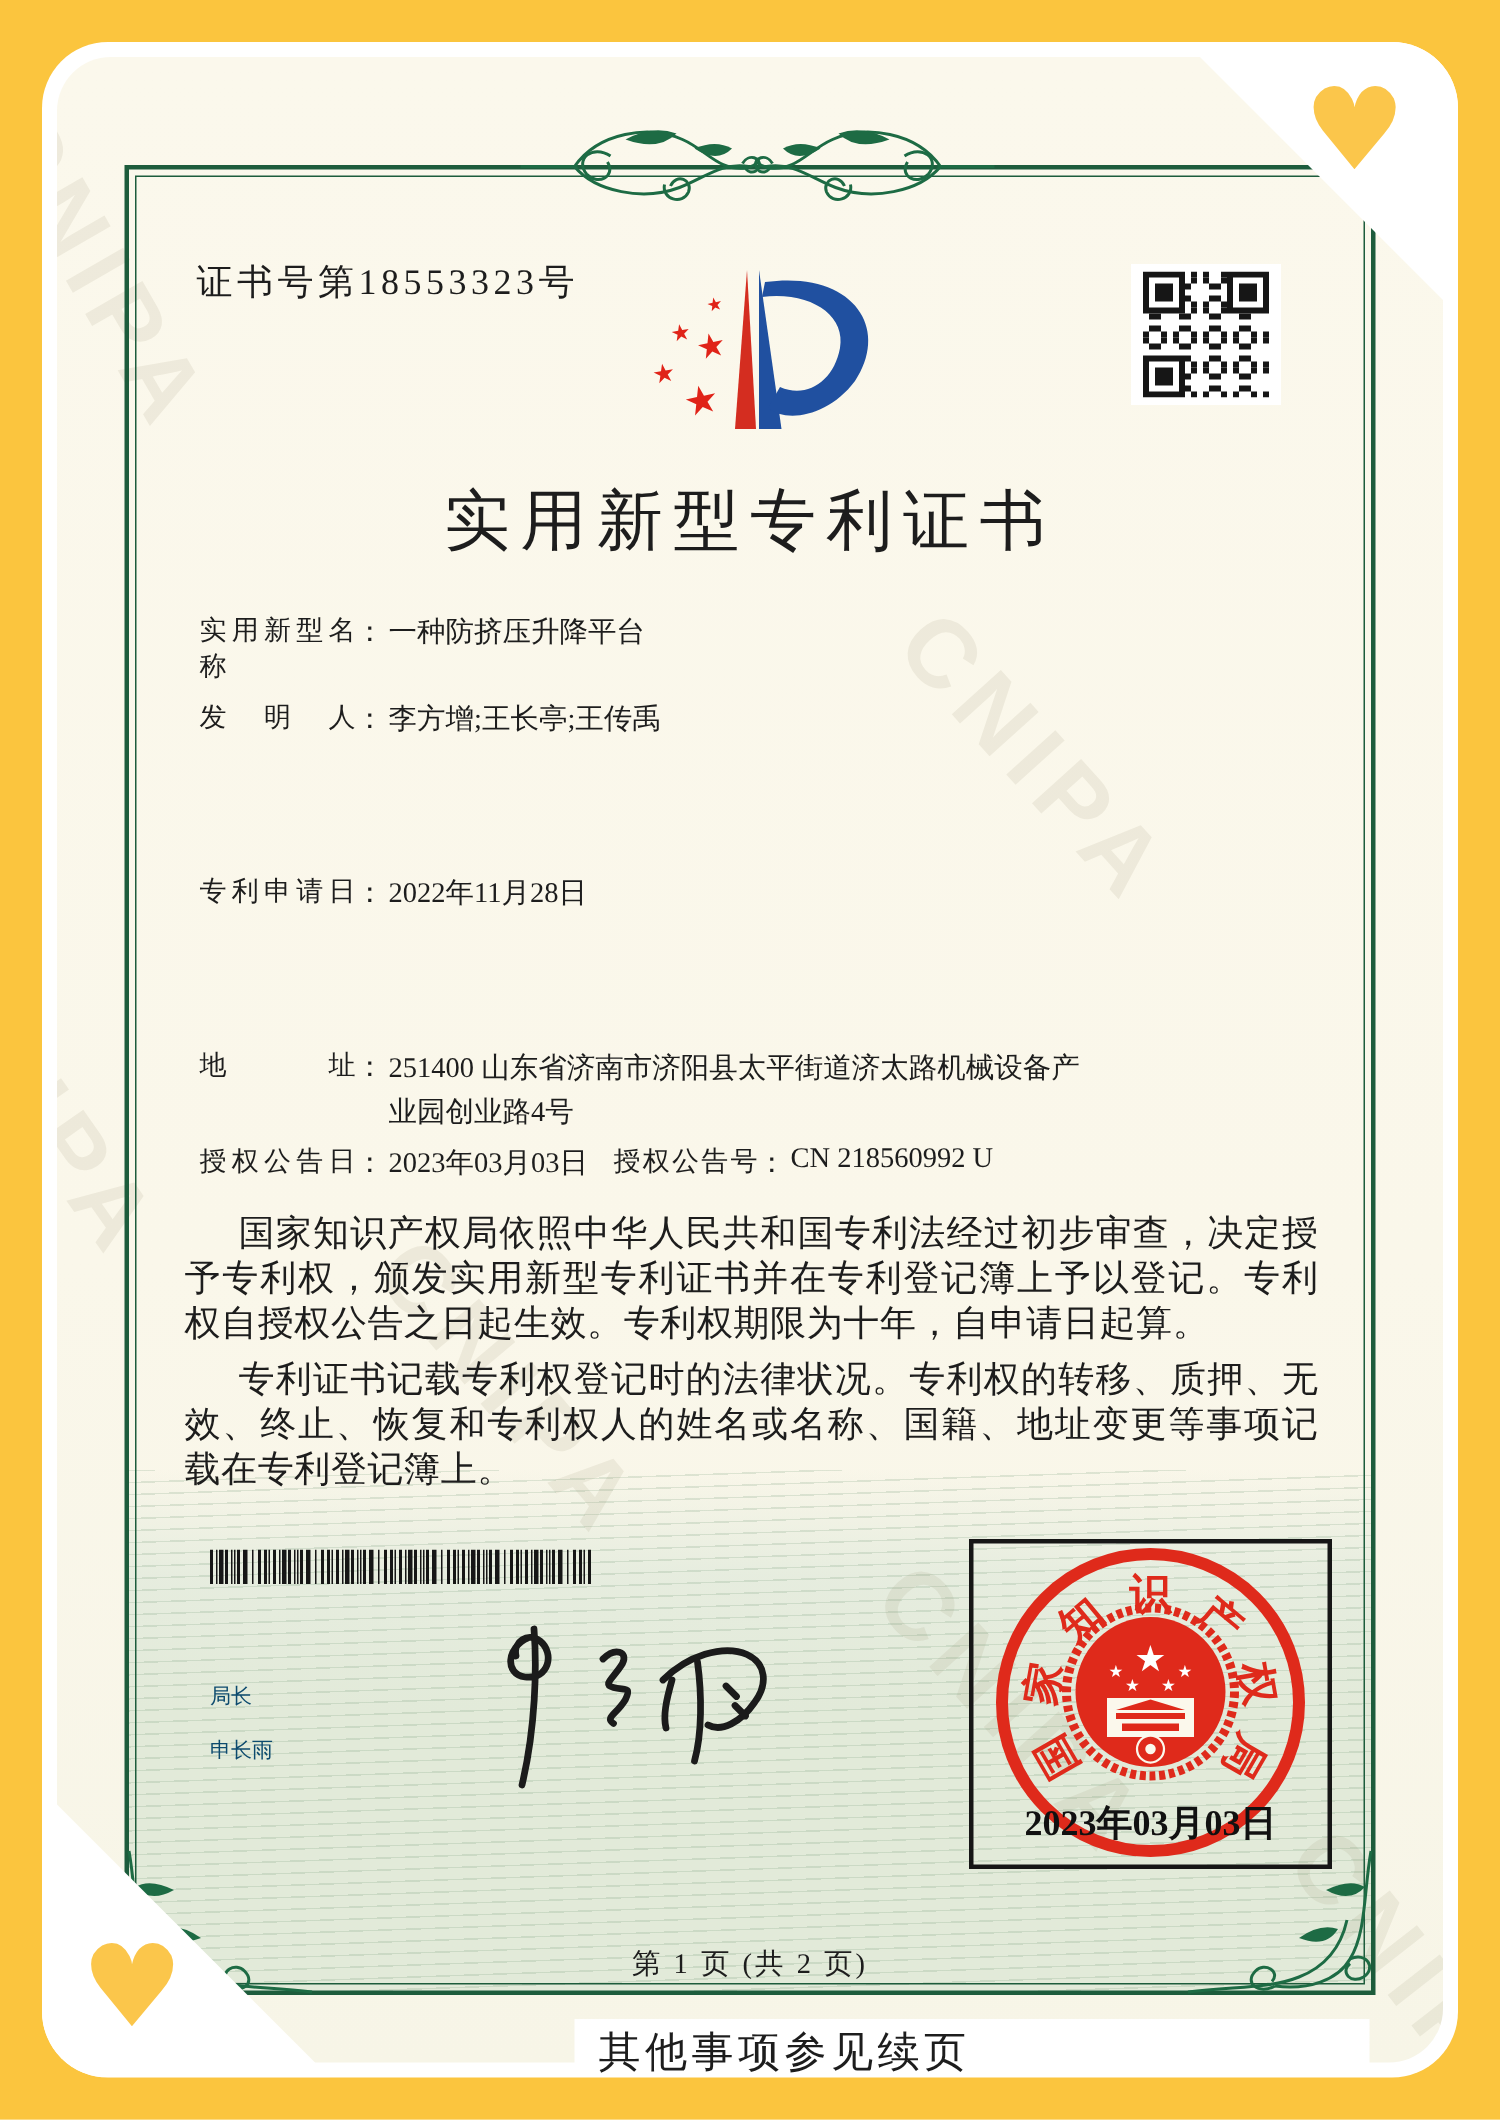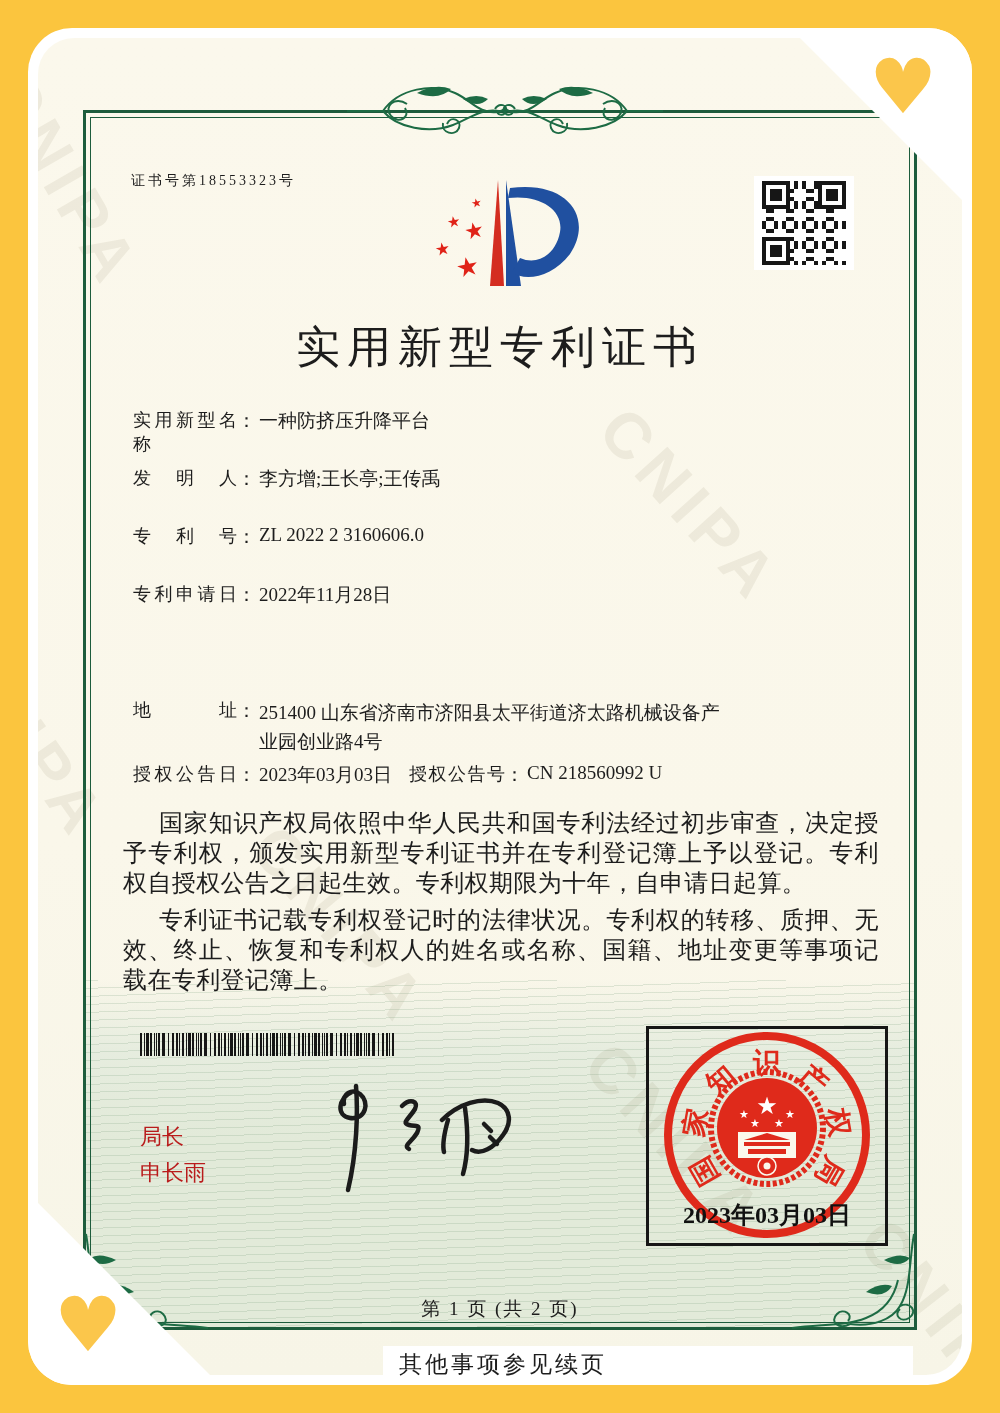--- a/index.html
+++ b/index.html
@@ -25,49 +25,49 @@
 
   
   .frame-outer{position:absolute;left:83px;top:110px;width:834px;height:1220px;
         border:3px solid #1D5C3C;box-sizing:border-box;z-index:10;}
   .frame-inner{position:absolute;left:90px;top:117px;width:820px;height:1206px;
         border:1.5px solid #1D5C3C;box-sizing:border-box;z-index:10;}
   .orn{position:absolute;z-index:11;}
 
   
   .content{position:absolute;inset:0;z-index:20;}
-  .cert-no{position:absolute;left:131px;top:172px;font-size:14px;letter-spacing:3px;}
+  .cert-no{position:absolute;left:131px;top:172px;font-size:24px;letter-spacing:3px;}
   .title{position:absolute;left:0;top:318px;width:1000px;text-align:center;
          font-size:44px;font-weight:normal;letter-spacing:7px;}
   .qr-box{position:absolute;left:754px;top:176px;width:100px;height:94px;background:#ffffff;}
   .logo{position:absolute;left:418px;top:168px;}
 
   .frow{position:absolute;left:133px;width:720px;font-size:19px;}
   .flabel{display:inline-block;width:104px;font-size:18px;text-align:justify;text-align-last:justify;vertical-align:top;}
   .fcolon{display:inline-block;width:22px;vertical-align:top;}
   .fvalue{display:inline-block;vertical-align:top;}
   .addr .fvalue{width:470px;line-height:29px;}
   .pair2{position:absolute;left:276px;top:0;}
   .pair2 .flabel{width:96px;}
 
   .paras{position:absolute;left:123px;top:808px;width:756px;}
   .paras p{margin:0 0 7px 0;font-size:24px;line-height:30px;text-indent:36px;
            text-align:justify;letter-spacing:0.4px;}
 
   .director{position:absolute;left:140px;font-family:"Liberation Sans","DejaVu Sans",sans-serif;
-            font-size:22px;color:#b91c1c;}
+            font-size:14px;color:#0c4a6e;}
   .sig{position:absolute;left:300px;top:1080px;}
 
   .seal-box{position:absolute;left:646px;top:1026px;width:242px;height:220px;
             border:3px solid #161616;box-sizing:border-box;}
   .seal-svg{position:absolute;left:660px;top:1028px;}
 
   .page-info{position:absolute;left:83px;top:1296px;width:834px;text-align:center;font-size:19px;letter-spacing:2px;}
   .note-band{position:absolute;left:383px;top:1346px;width:530px;height:31px;background:#ffffff;}
-  .note-band span{position:absolute;left:16px;top:3px;font-size:23px;letter-spacing:3px;}
+  .note-band span{position:absolute;left:16px;top:3px;font-size:28px;letter-spacing:3px;}
 
   
   .corner-layer{position:absolute;left:28px;top:28px;width:944px;height:1357px;
                 border-radius:44px;overflow:hidden;z-index:40;pointer-events:none;}
   .tri-tr{position:absolute;right:0;top:0;width:182px;height:182px;background:#ffffff;
           clip-path:polygon(0 0,100% 0,100% 100%);}
   .tri-bl{position:absolute;left:0;bottom:0;width:192px;height:192px;background:#ffffff;
           clip-path:polygon(0 0,0 100%,100% 100%);}
   .heart{position:absolute;font-family:"DejaVu Sans",sans-serif;color:#FBC64B;font-size:76px;
          transform:translate(-50%,-54%);}
@@ -250,23 +250,20 @@
     </div>
 
     <div class="title">实用新型专利证书</div>
 
     <div class="frow" style="top:408px">
       <span class="flabel">实用新型名称</span><span class="fcolon">：</span><span class="fvalue">一种防挤压升降平台</span>
     </div>
     <div class="frow" style="top:466px">
       <span class="flabel">发明人</span><span class="fcolon">：</span><span class="fvalue">李方增;王长亭;王传禹</span>
     </div>
-    <div class="frow" style="top:524px">
-      <span class="flabel">专利号</span><span class="fcolon">：</span><span class="fvalue">ZL 2022 2 3160606.0</span>
-    </div>
     <div class="frow" style="top:582px">
       <span class="flabel">专利申请日</span><span class="fcolon">：</span><span class="fvalue">2022年11月28日</span>
     </div>
     <div class="frow addr" style="top:698px">
       <span class="flabel">地址</span><span class="fcolon">：</span><span class="fvalue">251400 山东省济南市济阳县太平街道济太路机械设备产业园创业路4号</span>
     </div>
     <div class="frow" style="top:762px">
       <span class="flabel">授权公告日</span><span class="fcolon">：</span><span class="fvalue">2023年03月03日</span>
       <span class="pair2">
         <span class="flabel">授权公告号</span><span class="fcolon">：</span><span class="fvalue">CN 218560992 U</span>

